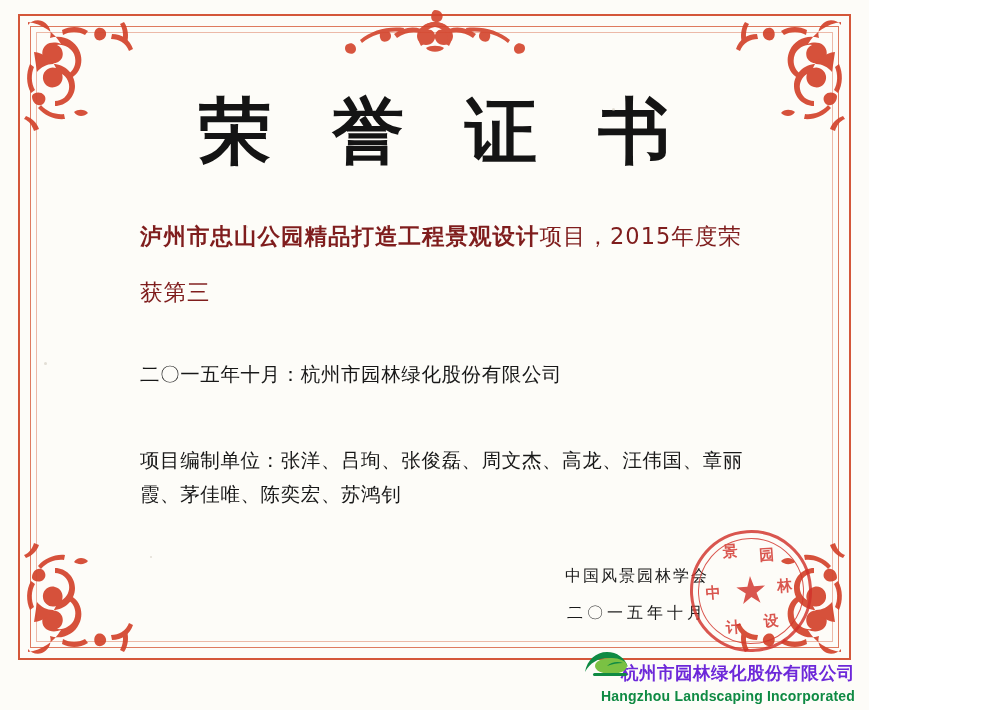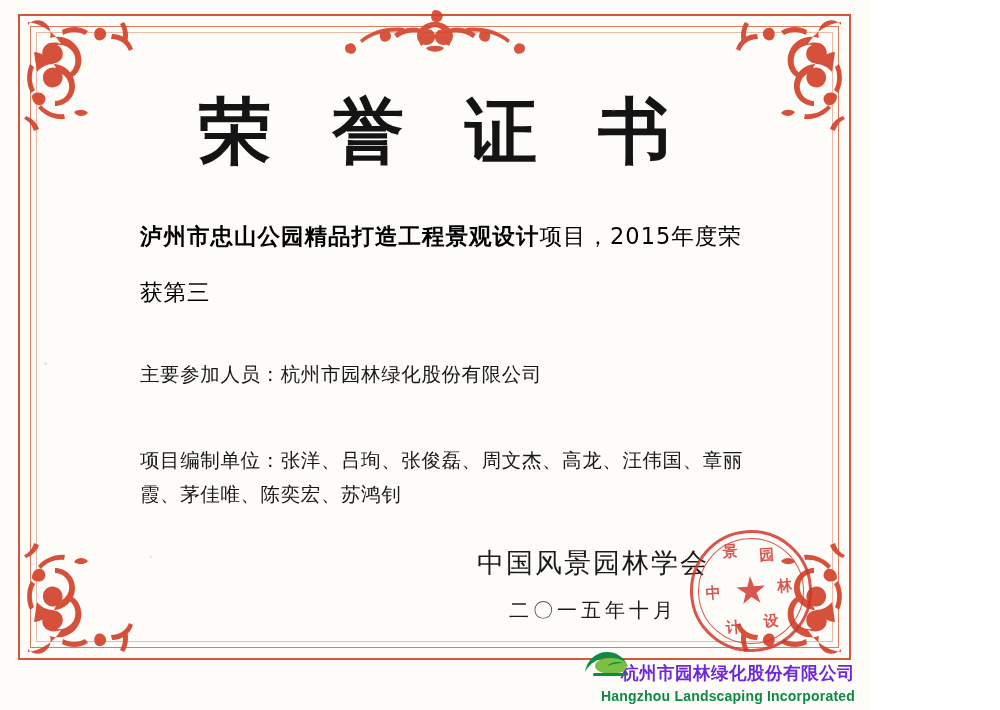--- a/index.html
+++ b/index.html
@@ -90,21 +90,21 @@
 
   .body-block {
     position: absolute;
     left: 140px;
     right: 120px;
     top: 208px;
   }
   .para {
     font-family: "DejaVu Sans", sans-serif;
     font-size: 22.5px;
-    color: #000000;
+    color: #7f1d1d;
     line-height: 56px;
     letter-spacing: 1px;
   }
   .para .bold {
     font-weight: bold;
   }
   .para.line2 {
     margin-top: 2px;
   }
 
@@ -124,26 +124,26 @@
   
   .sign {
     position: absolute;
     right: 160px;
     bottom: 86px;
     text-align: center;
     font-family: "DejaVu Sans", sans-serif;
     color: #1a1a1a;
   }
   .sign .org {
-    font-size: 27px;
+    font-size: 16px;
     letter-spacing: 2px;
   }
   .sign .date {
     margin-top: 16px;
-    font-size: 20px;
+    font-size: 16px;
     letter-spacing: 4px;
   }
 
   
   .seal {
     position: absolute;
     left: 690px;
     top: 530px;
     width: 116px;
     height: 116px;
@@ -322,21 +322,21 @@
   <div class="title">荣 誉 证 书</div>
 
   <div class="body-block">
     <div class="para line1">
       <span class="bold">泸州市忠山公园精品打造工程景观设计</span><span>项目，2015年度荣获第三</span>
     </div>
   </div>
 
   <div class="meta">
     <div class="row">
-      <span>主要参加人员：</span><span>杭州市园林绿化股份有限公司</span>
+      <span>二〇一五年十月：</span><span>杭州市园林绿化股份有限公司</span>
     </div>
     <div class="row">
       <span>项目编制单位：</span><span>张洋、吕珣、张俊磊、周文杰、高龙、汪伟国、章丽霞、茅佳唯、陈奕宏、苏鸿钊</span>
     </div>
   </div>
 
   <div class="sign">
     <div class="org">中国风景园林学会</div>
     <div class="date">二〇一五年十月</div>
   </div>

